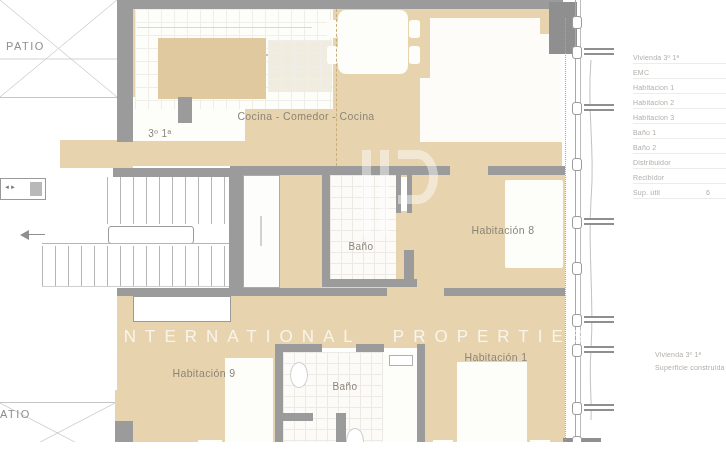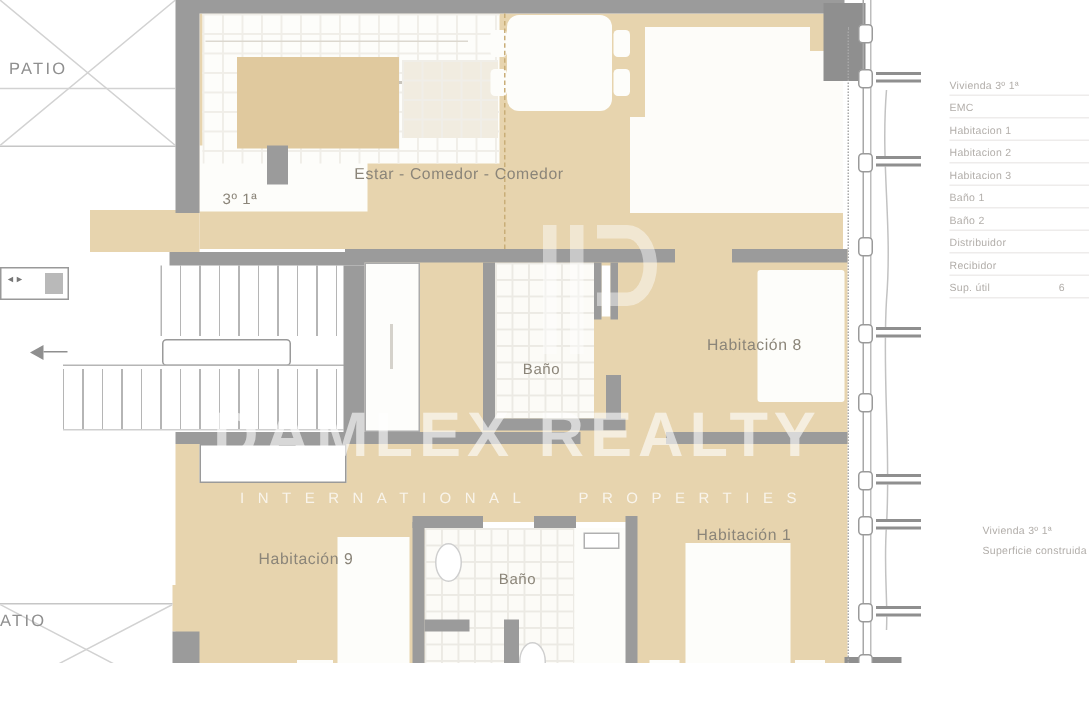--- a/index.html
+++ b/index.html
@@ -140,21 +140,21 @@
   <div class="wall" style="left:283px;top:413px;width:30px;height:8px;"></div>
   <div class="wall" style="left:336px;top:413px;width:10px;height:49px;"></div>
   <div class="wall" style="left:417px;top:344px;width:8px;height:118px;"></div>
   <div class="wall" style="left:115px;top:462px;width:450px;height:8px;"></div>
   <div class="wall" style="left:115px;top:421px;width:18px;height:41px;"></div>
   <div class="walld" style="left:563px;top:438px;width:38px;height:26px;"></div>
 
   <div class="a" style="left:336px;top:9px;width:0;height:157px;border-left:1px dashed #c9ae78;"></div>
   <div class="a" style="left:565px;top:18px;width:0;height:444px;border-left:1px dotted #a8a8a8;"></div>
 
-  <div class="lbl" style="left:216px;top:110px;width:180px;">Estar - Comedor - Comedor</div>
+  <div class="lbl" style="left:216px;top:110px;width:180px;">Cocina - Comedor - Cocina</div>
   <div class="lbl" style="left:138px;top:128px;width:44px;font-size:10px;">3º 1ª</div>
   <div class="lbl" style="left:336px;top:241px;width:50px;font-size:10px;">Baño</div>
   <div class="lbl" style="left:455px;top:224px;width:96px;">Habitación 8</div>
   <div class="lbl" style="left:148px;top:367px;width:112px;">Habitación 9</div>
   <div class="lbl" style="left:320px;top:381px;width:50px;font-size:10px;">Baño</div>
   <div class="lbl" style="left:437px;top:351px;width:118px;">Habitación 1</div>
 
   <div class="a" style="left:570px;top:0;width:50px;height:470px;">
     <div class="a" style="left:5px;top:0;width:1px;height:470px;background:#a8a8a8;"></div>
     <div class="a" style="left:10px;top:0;width:1px;height:470px;background:#bdbdbd;"></div>
@@ -177,23 +177,21 @@
     <div class="tick" style="top:316px;"></div>
     <div class="tick" style="top:346px;"></div>
     <div class="tick" style="top:404px;"></div>
   </div>
 
   <div class="a" style="left:356px;top:150px;width:88px;height:86px;opacity:.45;">
     <div class="wm-bar" style="left:6px;"></div>
     <div class="wm-bar" style="left:24px;"></div>
     <div class="a" style="left:42px;top:0;width:40px;height:54px;border:9px solid #fff;border-left:none;border-radius:0 50% 50% 0;box-sizing:border-box;"></div>
   </div>
-  <div class="a" style="left:75px;top:266px;width:540px;text-align:center;font-size:42px;font-weight:bold;
-              letter-spacing:4px;color:rgba(255,255,255,0.6);white-space:nowrap;">DAMLEX REALTY</div>
-  <div class="a" style="left:110px;top:327px;width:480px;text-align:center;font-size:10px;
+  <div class="a" style="left:110px;top:327px;width:480px;text-align:center;font-size:17px;
               letter-spacing:9px;word-spacing:18px;color:rgba(255,255,255,0.75);white-space:nowrap;">INTERNATIONAL PROPERTIES</div>
 
   <div class="a" style="left:633px;top:49px;width:93px;">
     <div class="legrow">
       <span>Vivienda 3º 1ª</span>
       <span class="legval"></span>
     </div>
     <div class="legrow">
       <span>EMC</span>
       <span class="legval"></span>

